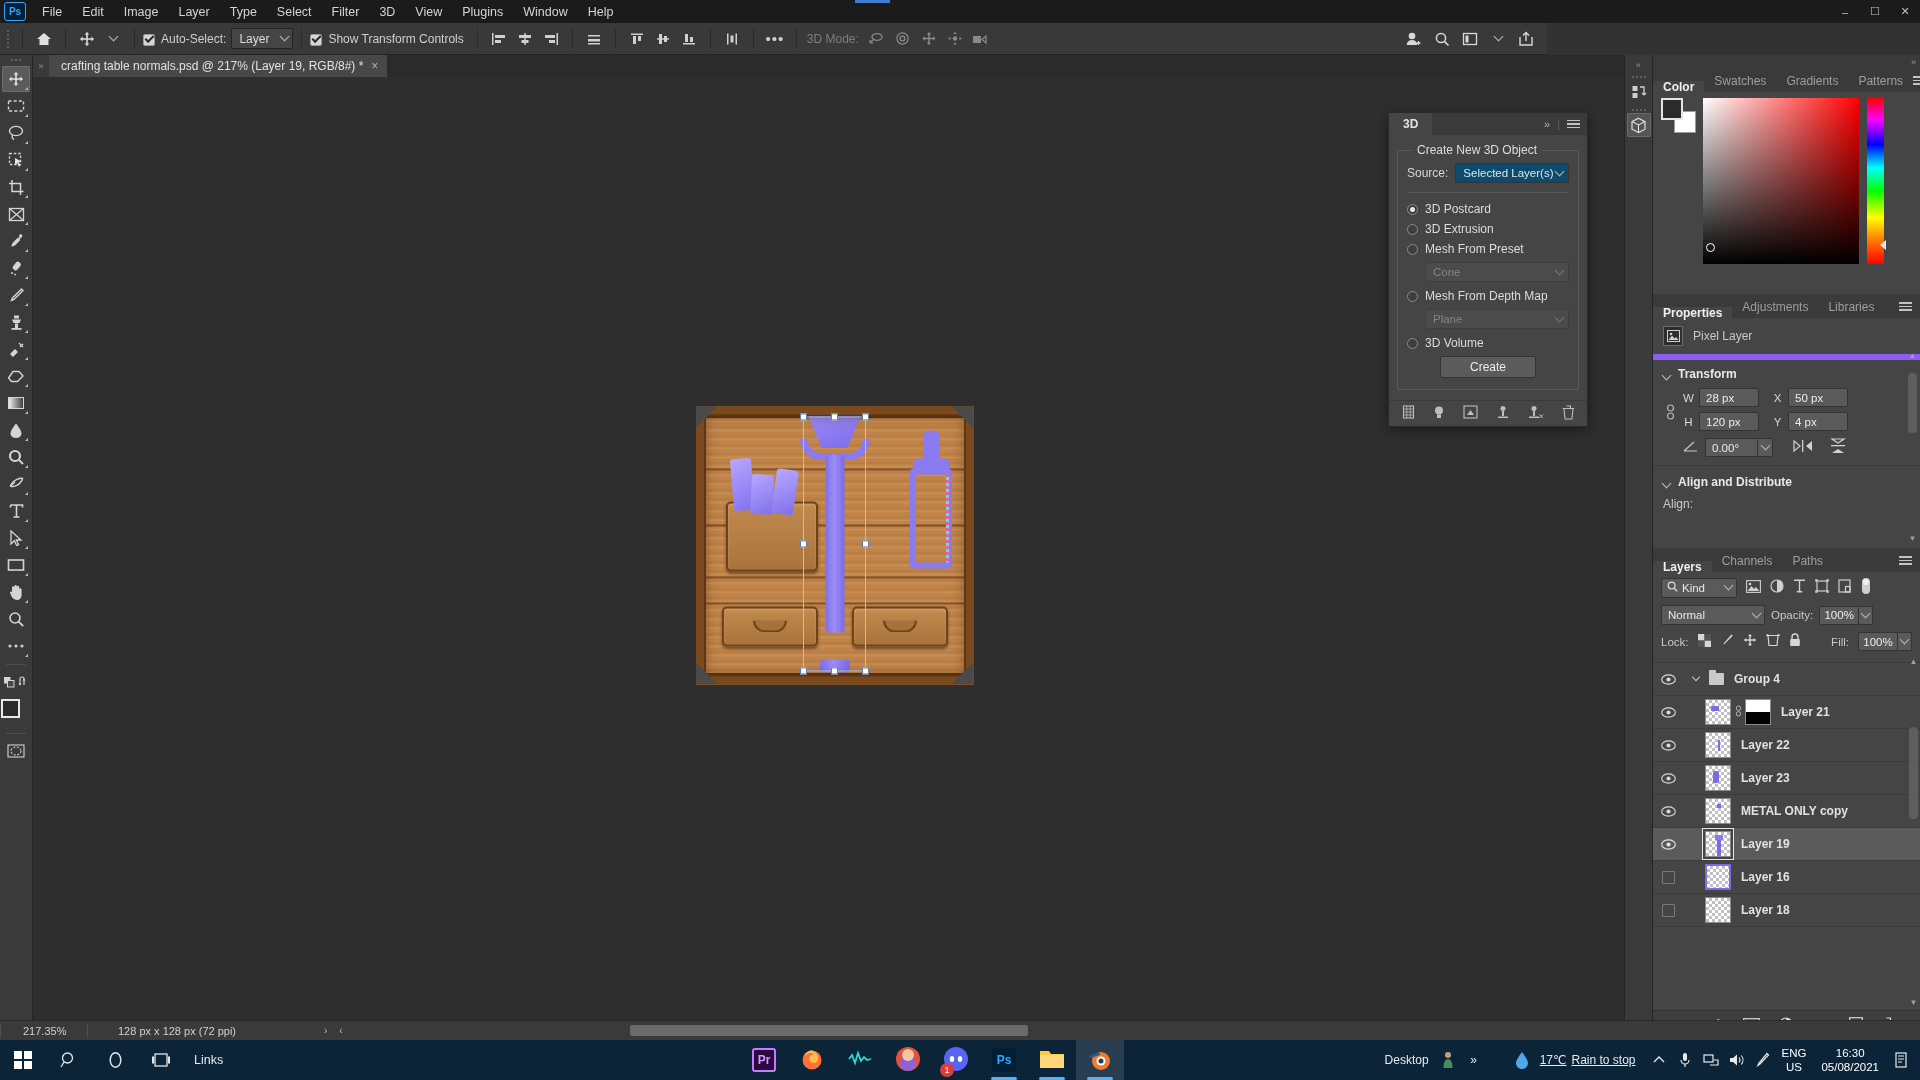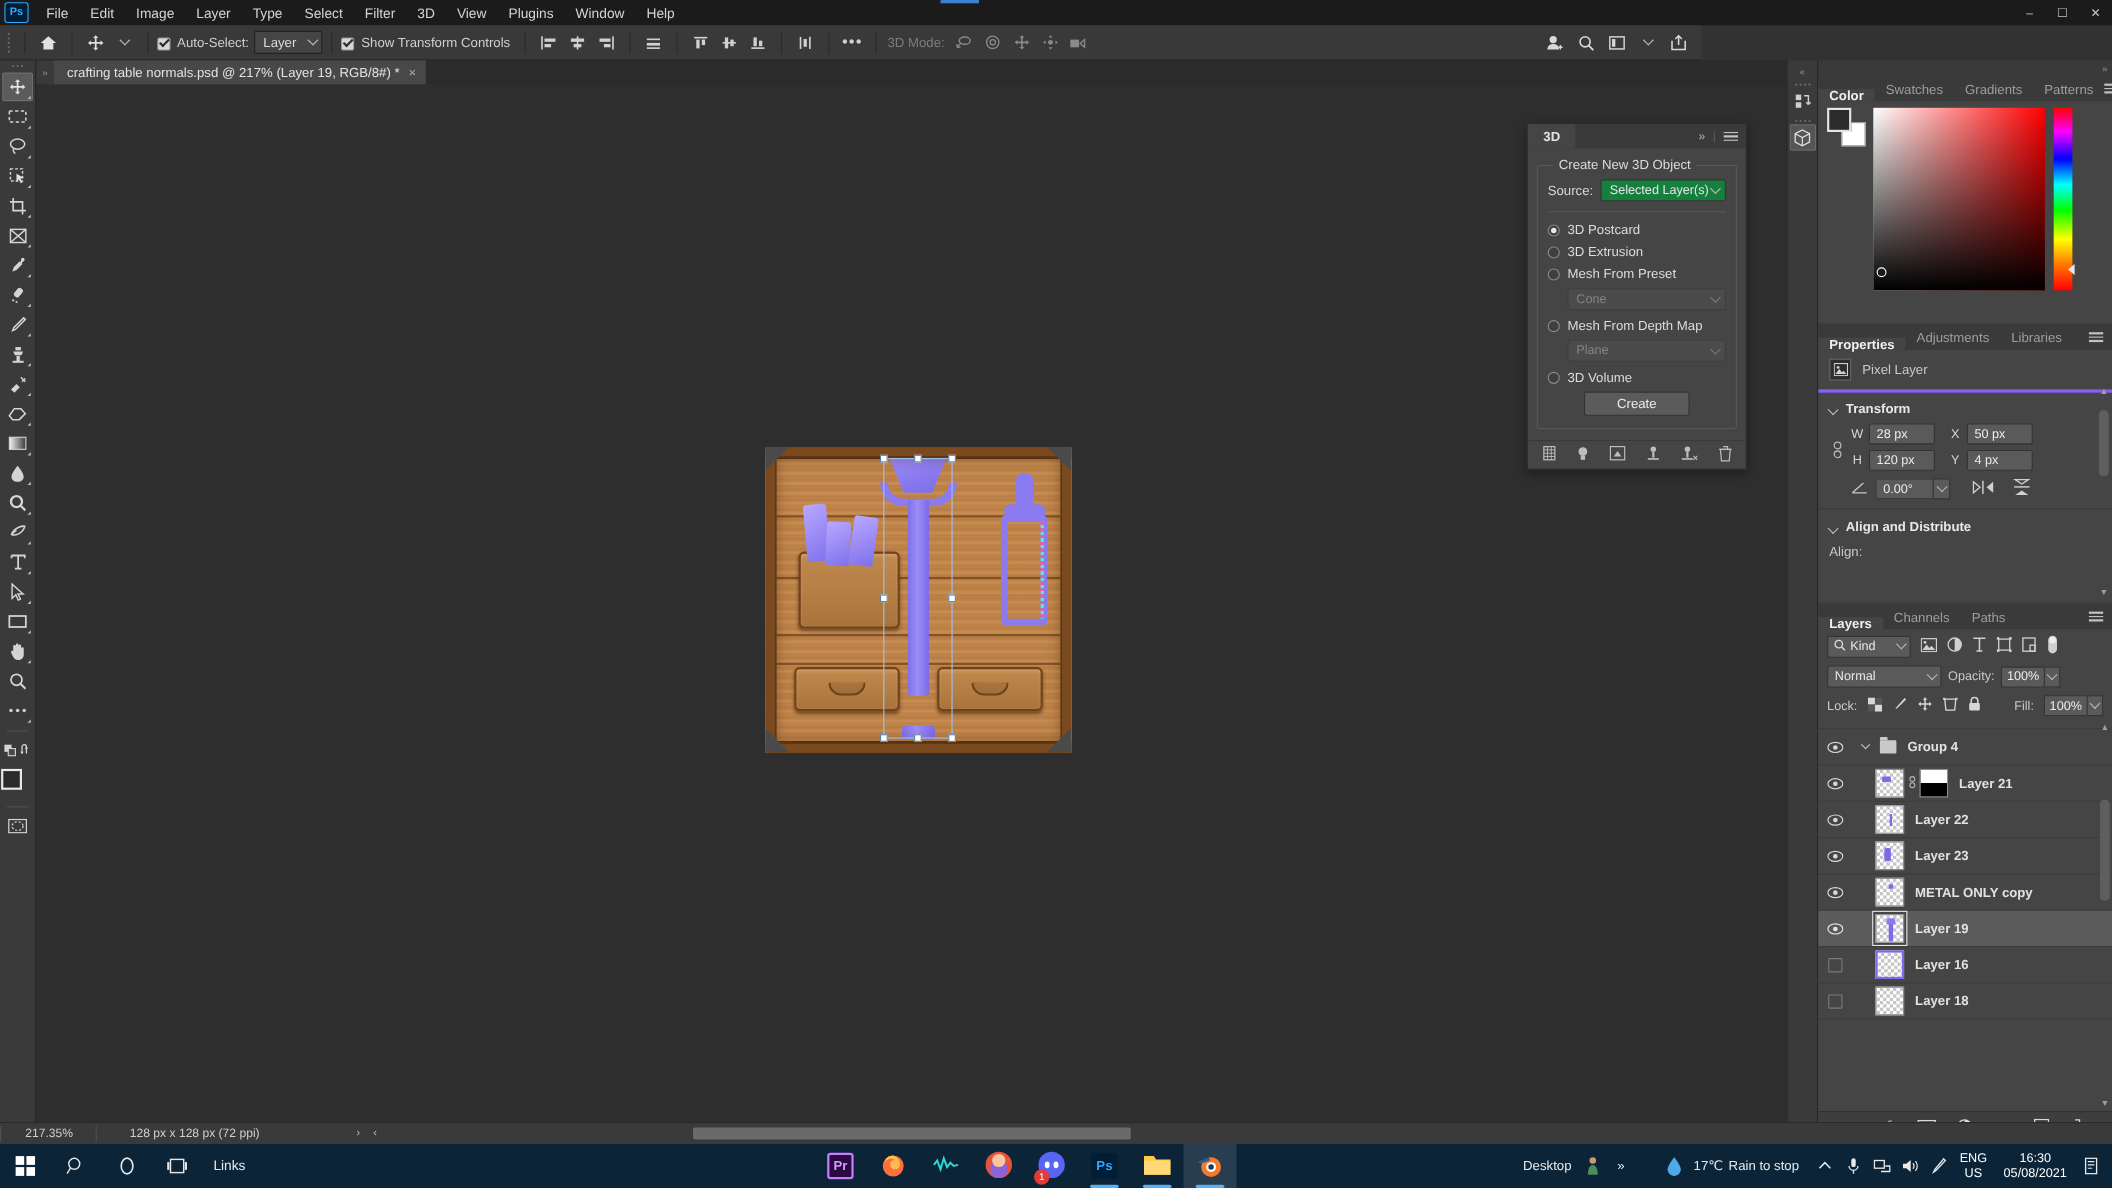--- a/index.html
+++ b/index.html
@@ -174,21 +174,21 @@
   }
   .p3d-tabrow{height:22px;background:#3a3a3a;display:flex;align-items:stretch;}
   .p3d-tab{background:#454545;padding:0 14px;display:flex;align-items:center;font-size:12px;font-weight:bold;color:#e3e3e3;}
   .p3d-tools{margin-left:auto;display:flex;align-items:center;gap:7px;padding-right:7px;color:#b5b5b5;font-size:11px;}
   .p3d-body{padding:10px 8px 4px 8px;}
   .fieldset{border:1px solid #5a5a5a;border-radius:2px;padding:12px 9px 11px;position:relative;margin-top:5px;}
   .fieldset legend{position:absolute;top:-8px;left:14px;background:#454545;padding:0 5px;font-size:12px;color:#dcdcdc;}
   .row{display:flex;align-items:center;gap:7px;margin-bottom:9px;}
   .lbl{font-size:12px;color:#d6d6d6;}
   .sel-ctrl{
-    flex:1;height:20px;background:#15803d;border:1px solid #353535;border-radius:2px;
+    flex:1;height:20px;background:#0c4a6e;border:1px solid #353535;border-radius:2px;
     display:flex;align-items:center;justify-content:space-between;padding:0 5px 0 7px;font-size:11.5px;color:#e4e4e4;
   }
   .sel-ctrl.disabled{background:#4b4b4b;color:#848484;border-color:#3f3f3f;}
   .hr{height:1px;background:#585858;margin:4px 0 9px;}
   .radio-row{display:flex;align-items:center;gap:7px;margin-bottom:6px;}
   .radio{width:11px;height:11px;border-radius:50%;border:1px solid #8c8c8c;background:#3f3f3f;display:flex;align-items:center;justify-content:center;}
   .radio.on:after{content:"";width:5px;height:5px;border-radius:50%;background:#e8e8e8;}
   .radio-row span{font-size:12px;color:#dcdcdc;}
   .indent{margin-left:18px;margin-bottom:7px;}
   .btn{
@@ -231,21 +231,21 @@
       linear-gradient(90deg,#ffffff 0%,#ff0000 100%);
   }
   .cp-cursor{position:absolute;left:3px;top:145px;width:9px;height:9px;border:1.5px solid #fff;border-radius:50%;}
   .cp-strip{
     position:relative;width:17px;height:166px;
     background:linear-gradient(180deg,#ff0000 0%,#ff00ff 13%,#0000ff 28%,#00ffff 42%,#00ff00 56%,#ffff00 72%,#ff8000 85%,#ff0000 100%);
   }
   .cp-marker{position:absolute;right:-2px;bottom:14px;width:0;height:0;border-top:5px solid transparent;border-bottom:5px solid transparent;border-right:6px solid #e8e8e8;}
 
   
-  .prop-head{display:flex;align-items:center;gap:10px;padding:8px 10px;border-bottom:3px solid #8b5cf6;}
+  .prop-head{display:flex;align-items:center;gap:10px;padding:8px 10px;border-bottom:6px solid #8b5cf6;}
   .prop-thumb{width:20px;height:20px;background:#2e2e2e;border:1px solid #6d6d6d;display:flex;align-items:center;justify-content:center;}
   .sec-head{display:flex;align-items:flex-end;gap:8px;padding:7px 10px 5px;}
   .sec-head .chev-d{width:7px;height:7px;border-right:1.5px solid #c0c0c0;border-bottom:1.5px solid #c0c0c0;transform:rotate(45deg);position:relative;top:-2px;}
   .sec-title{font-size:12px;font-weight:bold;color:#e8e8e8;}
   .tform{display:flex;align-items:center;gap:6px;padding:2px 10px 0;}
   .chain{width:14px;display:flex;align-items:center;justify-content:center;color:#b5b5b5;font-size:13px;}
   .tgrid{flex:1;}
   .tline{display:flex;align-items:center;gap:5px;margin-bottom:5px;}
   .tl-lab{width:11px;text-align:center;font-size:11.5px;color:#d6d6d6;}
   .tinput{
@@ -317,21 +317,21 @@
   .taskbar{
     position:absolute;left:0;bottom:0;width:1920px;height:40px;
     background:#0b2438;display:flex;align-items:center;
   }
   .tb-item{width:46px;height:40px;display:flex;align-items:center;justify-content:center;color:#e6e6e6;position:relative;}
   .tb-links{color:#e9e9e9;font-size:12.5px;padding:0 10px;}
   .tb-app{width:48px;height:40px;display:flex;align-items:center;justify-content:center;position:relative;}
   .tb-app.active{background:rgba(255,255,255,.12);}
   .tb-app .underline{position:absolute;bottom:0;left:11px;width:26px;height:3px;background:#5ab0f0;border-radius:2px;}
   .tb-right{margin-left:auto;display:flex;align-items:center;gap:0;padding-right:6px;}
-  .tray-txt{font-size:12px;color:#e9e9e9;}
+  .tray-txt{font-size:12px;color:#e9e9e9;text-decoration:underline;}
   .clock{display:flex;flex-direction:column;align-items:center;justify-content:center;line-height:14px;font-size:11.5px;color:#fff;padding:0 9px;}
   .lang{display:flex;flex-direction:column;align-items:center;justify-content:center;line-height:14px;font-size:11.5px;color:#fff;padding:0 6px;}
   .tray-ic{width:26px;height:40px;display:flex;align-items:center;justify-content:center;color:#e9e9e9;}
   .desktop-lbl{font-size:12px;color:#e9e9e9;padding:0 6px;}
 </style>
 </head>
 <body>
 
 <div id="app">
 

